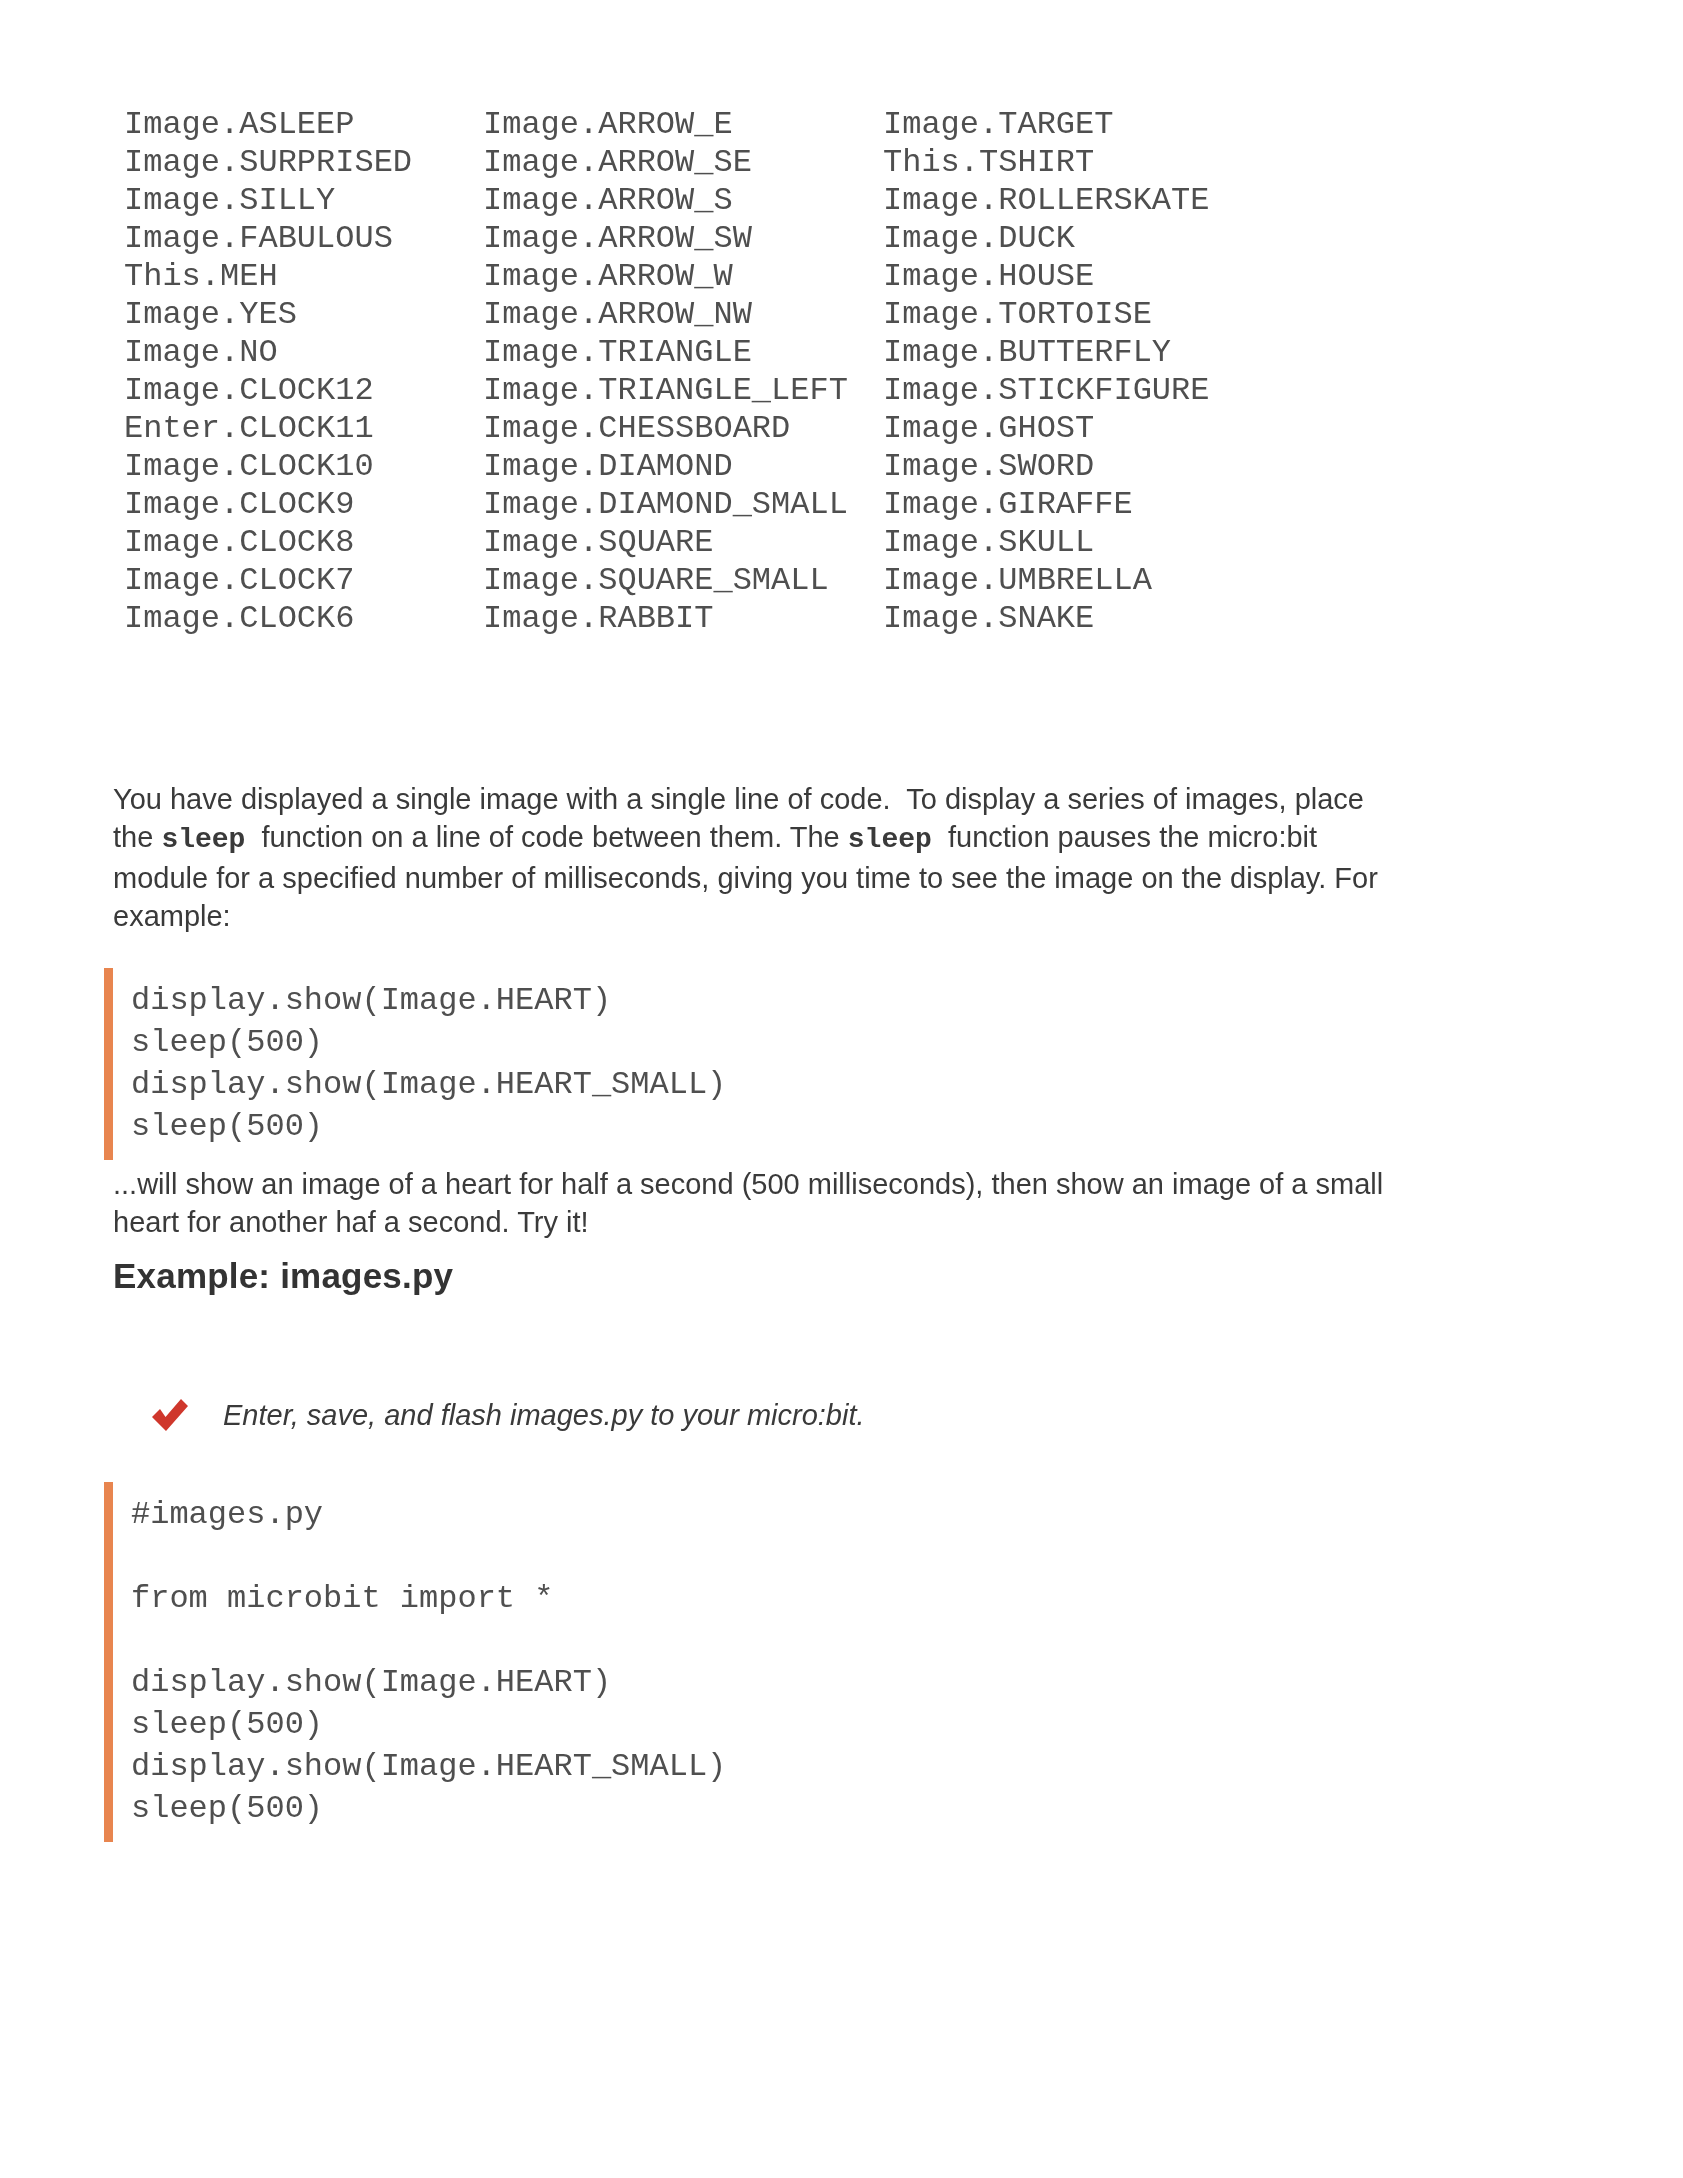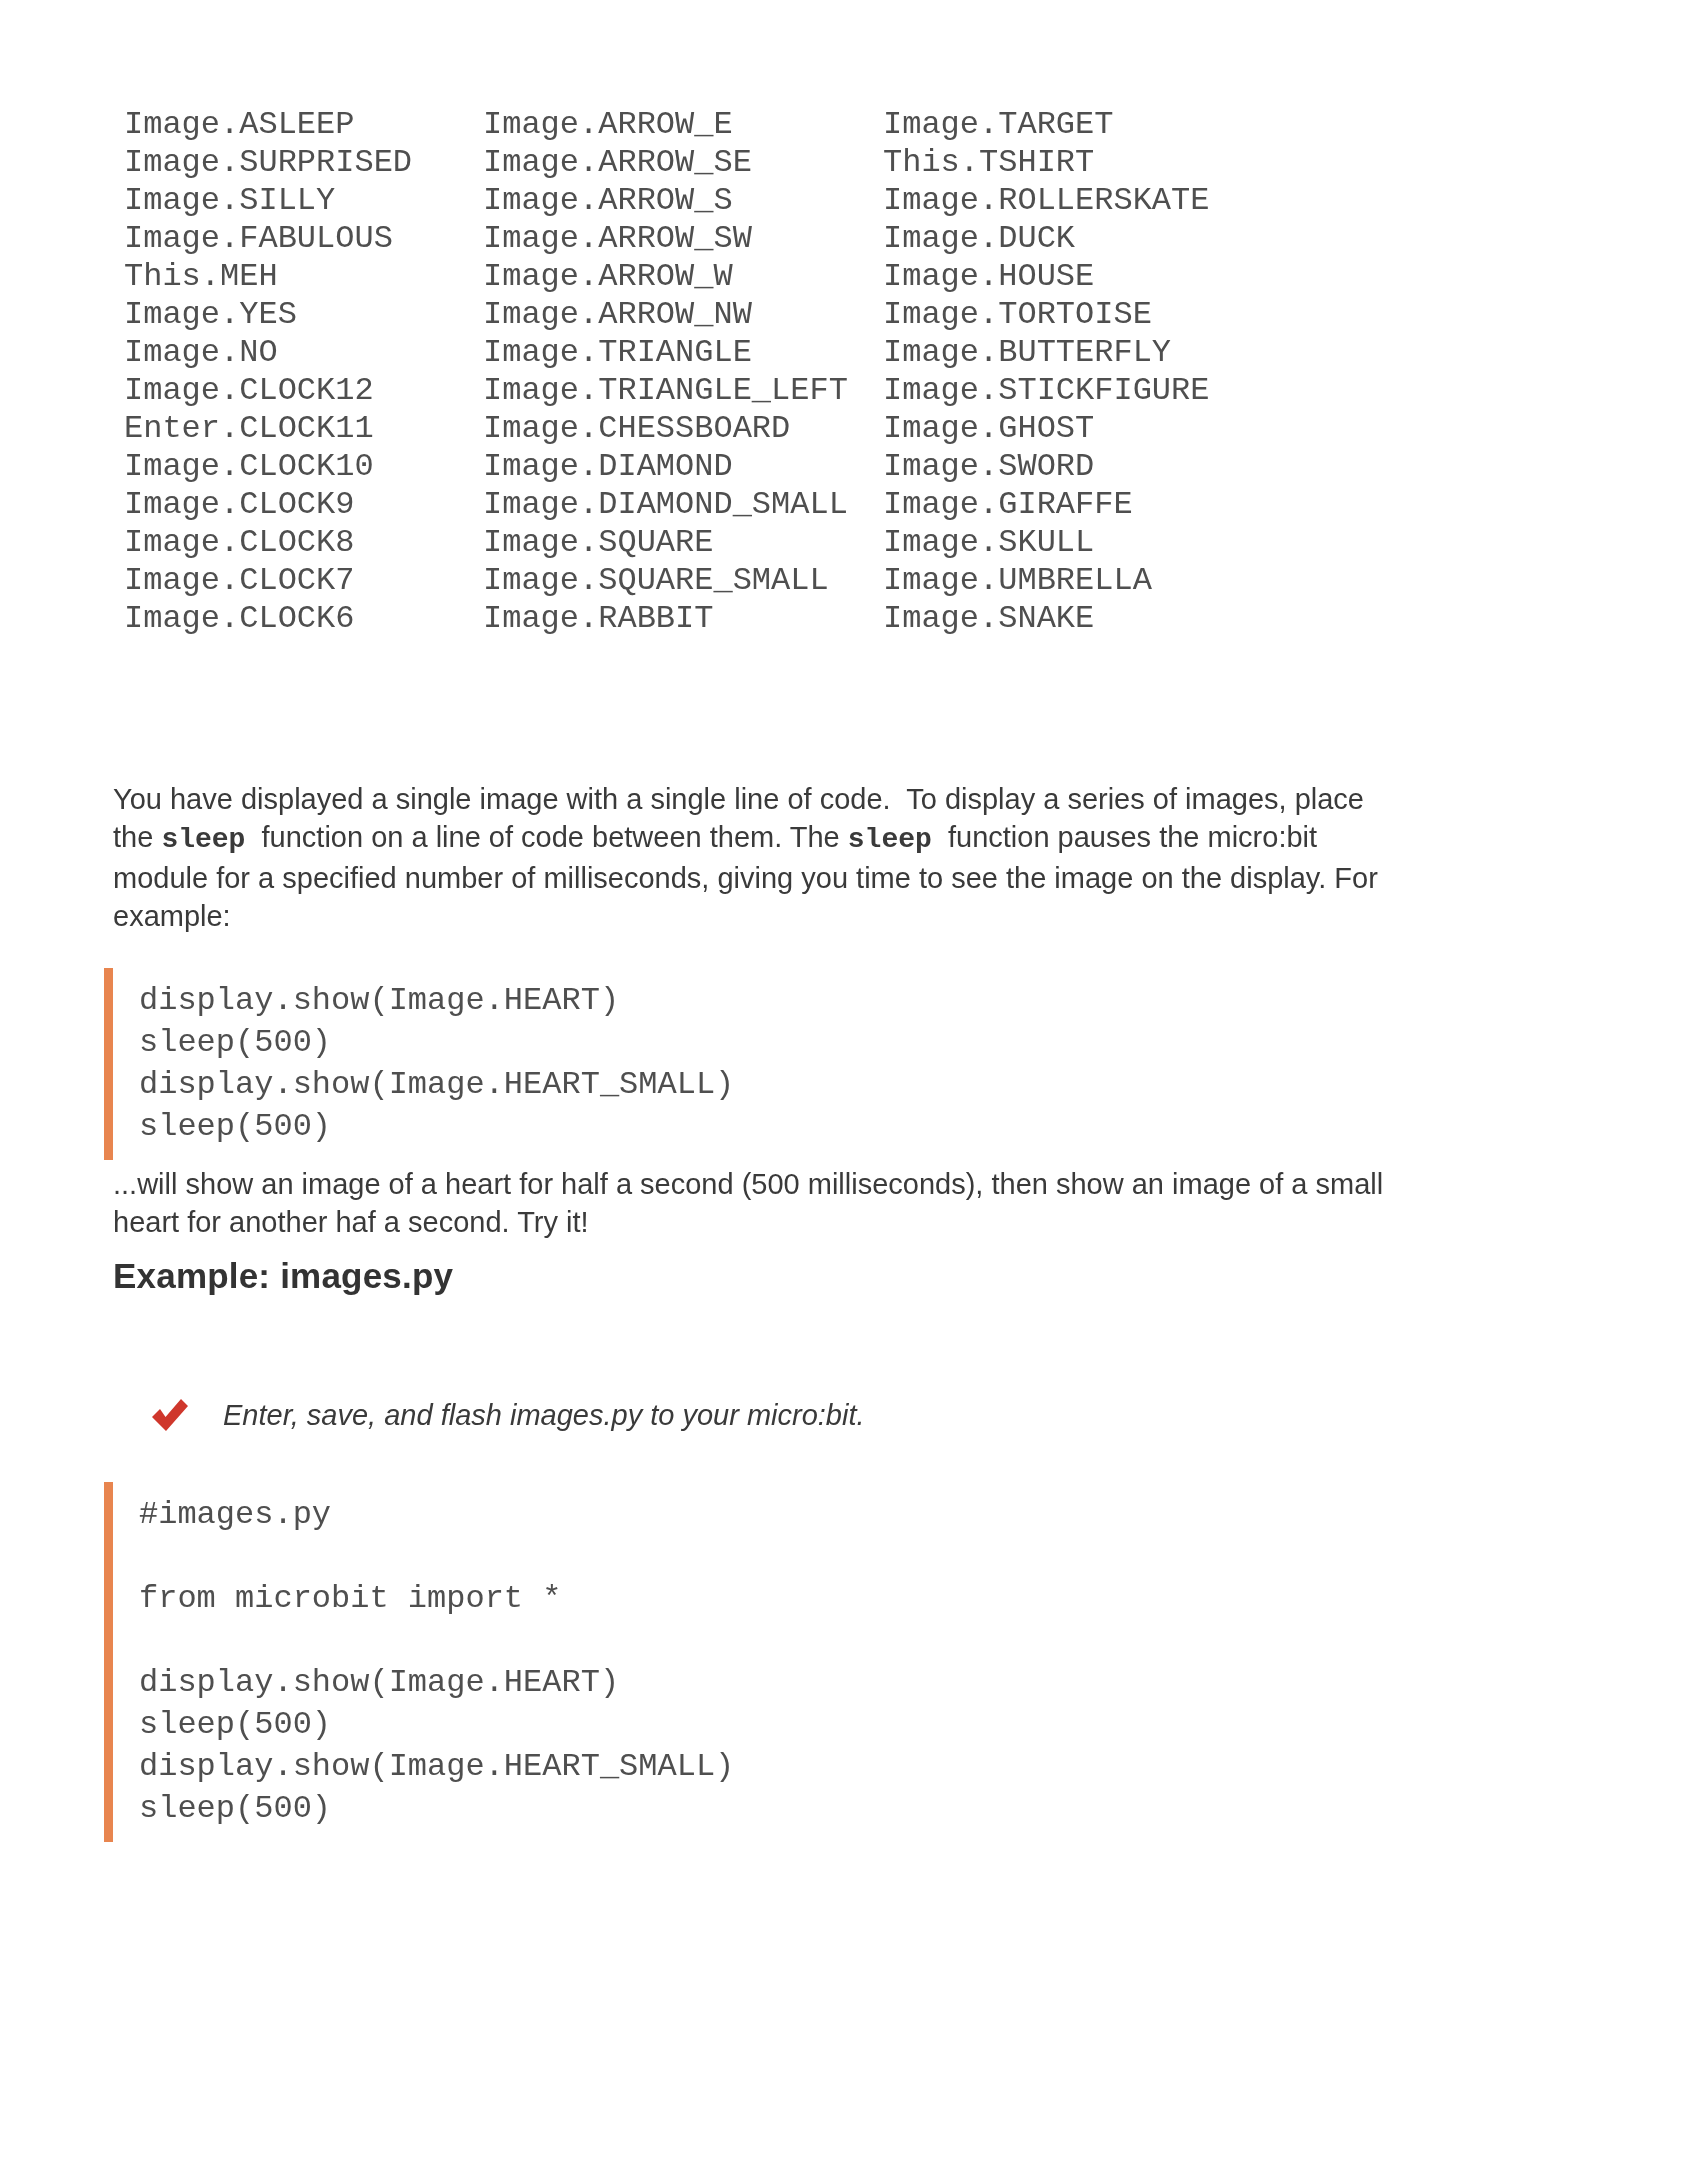--- a/index.html
+++ b/index.html
@@ -53,21 +53,21 @@
     font-family:"Liberation Mono", monospace;
     font-weight:700;
     font-size:28px;
     color:#3a3a3a;
   }
 
   .codeblock{
     position:absolute;
     left:104px;
     border-left:9px solid #e8854f;
-    padding:12px 30px 12px 26px;
+    padding:12px 30px 12px 18px;
     font-family:"Liberation Mono", monospace;
     font-size:32px;
     line-height:42px;
     color:#4f4f4f;
     white-space:pre;
   }
   #code-sequence{top:943px;}
   #code-images-py{top:1457px;}
 
   .check-row{

